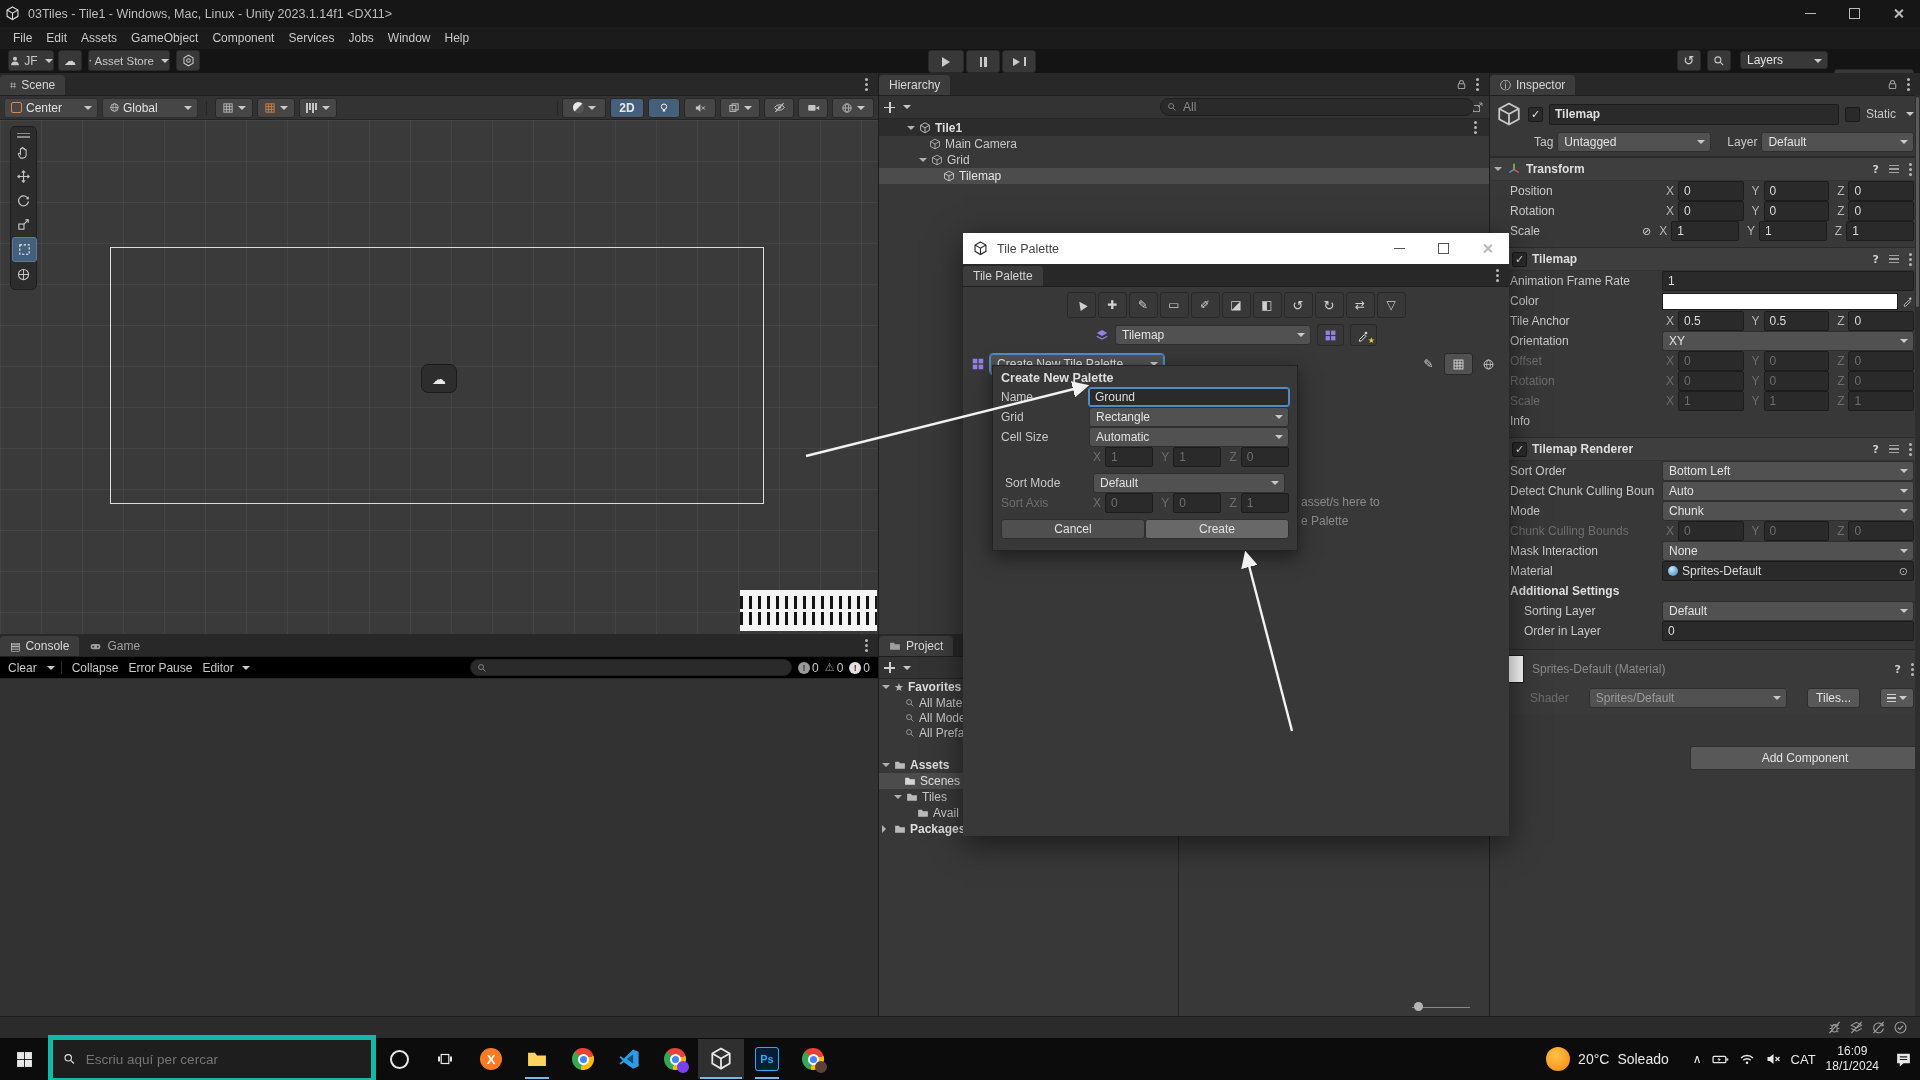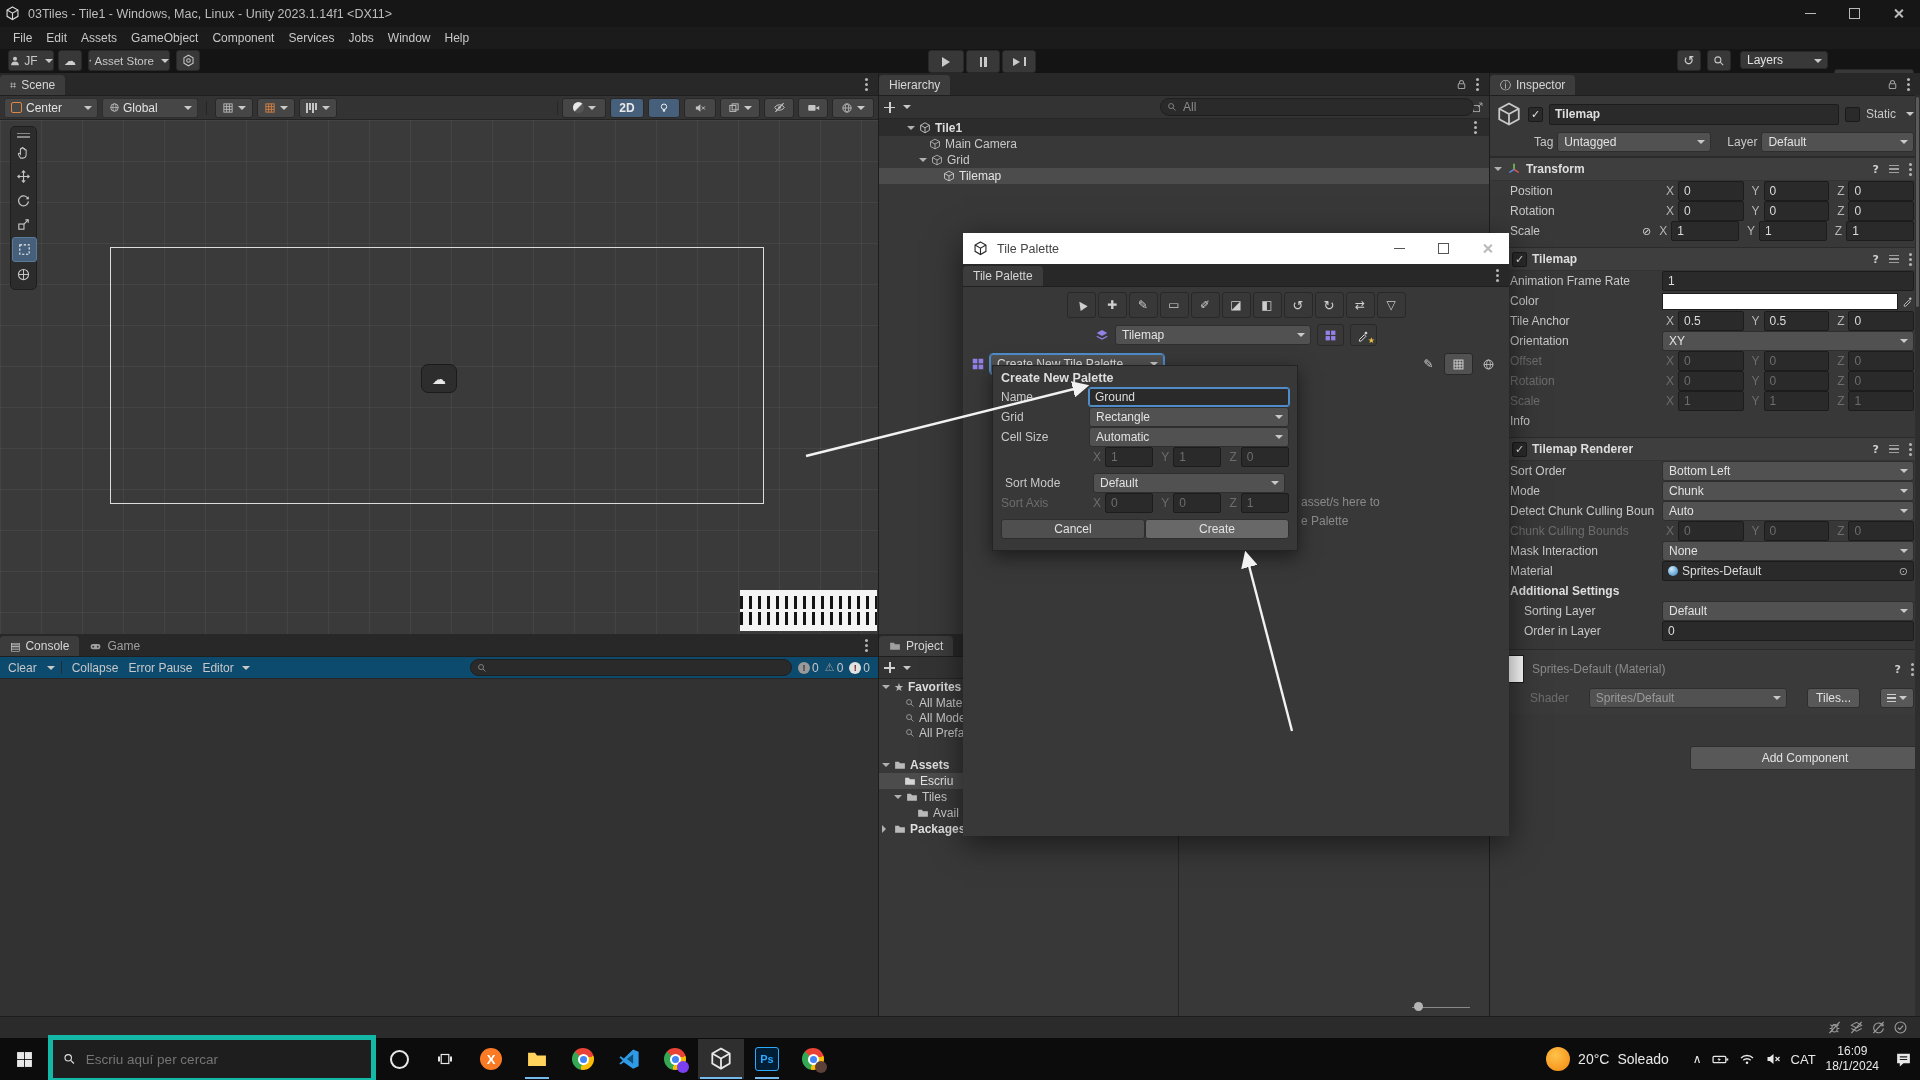--- a/index.html
+++ b/index.html
@@ -458,21 +458,21 @@
       <span>Console</span>
     </div>
     <div class="tab off">
       <svg class="ic" width="13" height="13" style="color:#9f9f9f">
           <use href="#i-gamepad"></use>
         </svg>
       <span>Game</span>
     </div>
     <span class="kebab" style="margin-left:auto;margin-right:10px;margin-bottom:9px"></span>
   </div>
-  <div class="row" style="height:21px;background:#0c4a6e;border-bottom:1px solid #262626;padding:0 4px;gap:2px">
+  <div class="row" style="height:21px;background:#000000;border-bottom:1px solid #262626;padding:0 4px;gap:2px">
     <span class="txt" style="padding:0 4px">Clear</span>
       <i class="caret"></i>
     <span style="width:1px;height:13px;background:#2a2a2a;margin:0 4px"></span>
     <span class="txt" style="padding:0 4px">Collapse</span>
     <span class="txt" style="padding:0 4px">Error Pause</span>
     <span class="txt" style="padding:0 2px 0 4px">Editor</span>
       <i class="caret"></i>
     <div class="search" style="position:absolute;left:470px;width:308px;height:15px">
       <svg class="ic" width="10" height="10" style="color:#8a8a8a;flex:none">
           <use href="#i-mag"></use>
@@ -591,21 +591,21 @@
     <i class="fold"></i>
       <svg class="ic" width="12" height="12" style="color:#b9b9b9">
         <use href="#i-folder"></use>
       </svg>
     <span class="txt bold">Assets</span>
   </div>
   <div class="row" style="height:16px;background:#4c4c4c;padding-left:25px;gap:4px">
     <svg class="ic" width="12" height="12" style="color:#d5d5d5">
         <use href="#i-folder"></use>
       </svg>
-    <span class="txt" style="color:#e2e2e2">Escriu</span>
+    <span class="txt" style="color:#e2e2e2">Scenes</span>
   </div>
   <div class="row" style="height:16px;padding-left:15px;gap:4px">
     <i class="fold"></i>
       <svg class="ic" width="12" height="12" style="color:#b9b9b9">
         <use href="#i-folder"></use>
       </svg>
     <span class="txt">Tiles</span>
   </div>
   <div class="row" style="height:16px;padding-left:38px;gap:4px">
     <svg class="ic" width="12" height="12" style="color:#b9b9b9">
@@ -803,29 +803,29 @@
       <span class="kebab"></span>
     </span>
   </div>
   <div class="vrow">
       <span class="lab">Sort Order</span>
     <div class="dd" style="flex:1">
         <span>Bottom Left</span>
       </div>
     </div>
   <div class="vrow">
+      <span class="lab">Detect Chunk Culling Boun</span>
+    <div class="dd" style="flex:1">
+        <span>Auto</span>
+      </div>
+    </div>
+  <div class="vrow">
       <span class="lab">Mode</span>
     <div class="dd" style="flex:1">
         <span>Chunk</span>
-      </div>
-    </div>
-  <div class="vrow">
-      <span class="lab">Detect Chunk Culling Boun</span>
-    <div class="dd" style="flex:1">
-        <span>Auto</span>
       </div>
     </div>
   <div class="vrow">
       <span class="lab dis">Chunk Culling Bounds</span>
     <span class="axl dis">X</span>
       <span class="fld axf dis">0</span>
     <span class="axl dis">Y</span>
       <span class="fld axf dis">0</span>
     <span class="axl dis">Z</span>
       <span class="fld axf dis">0</span>

